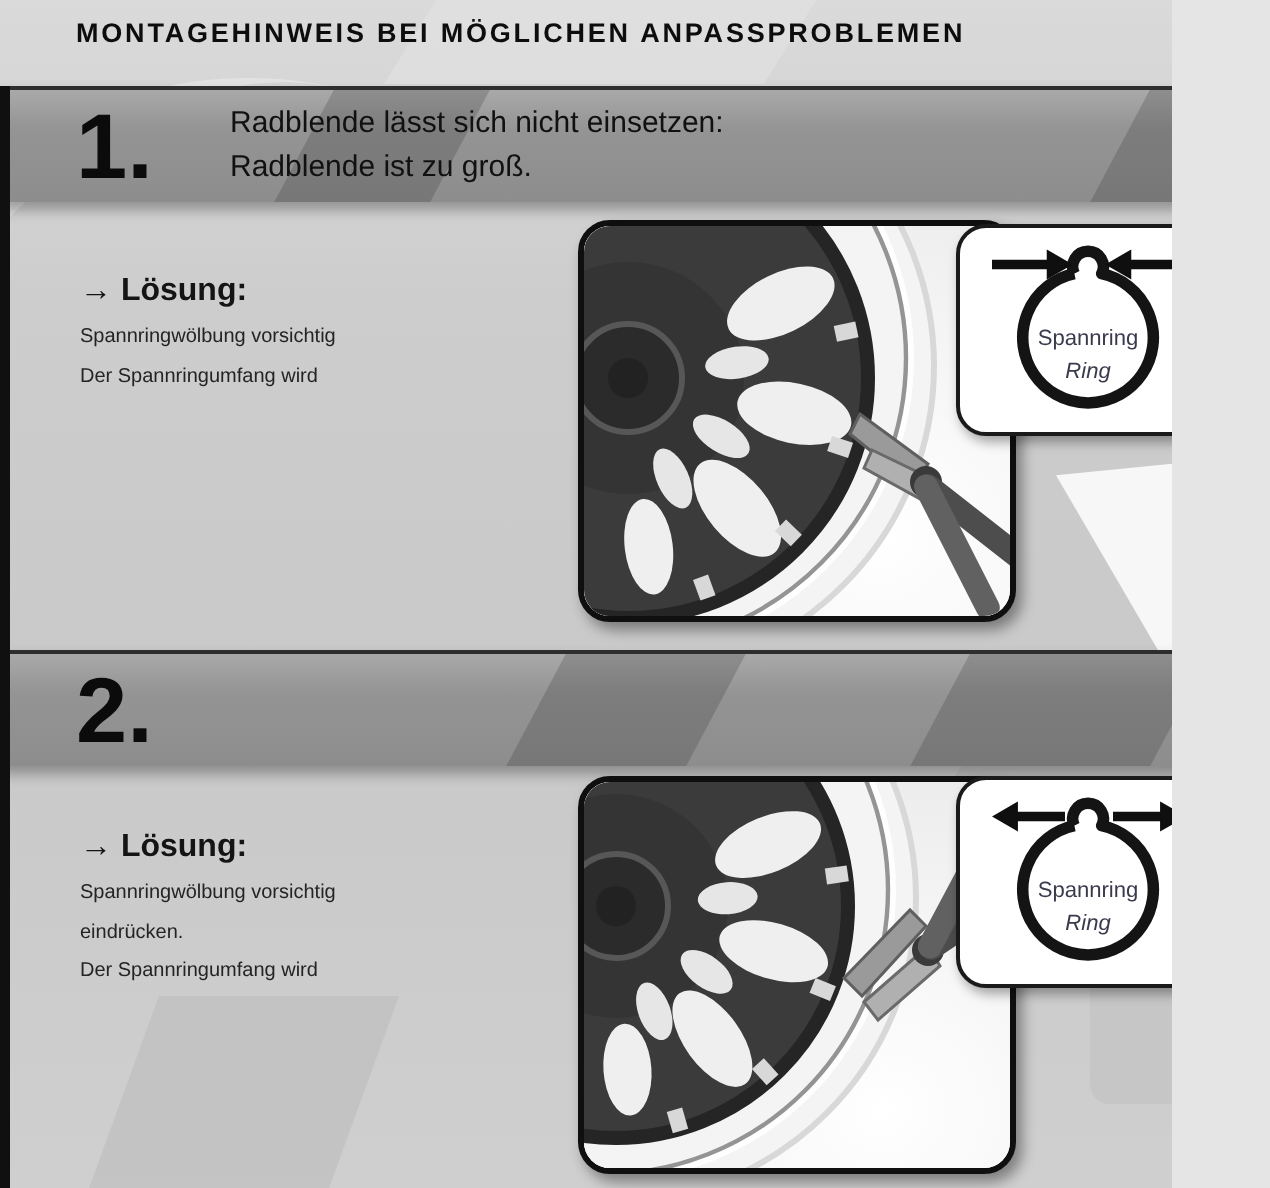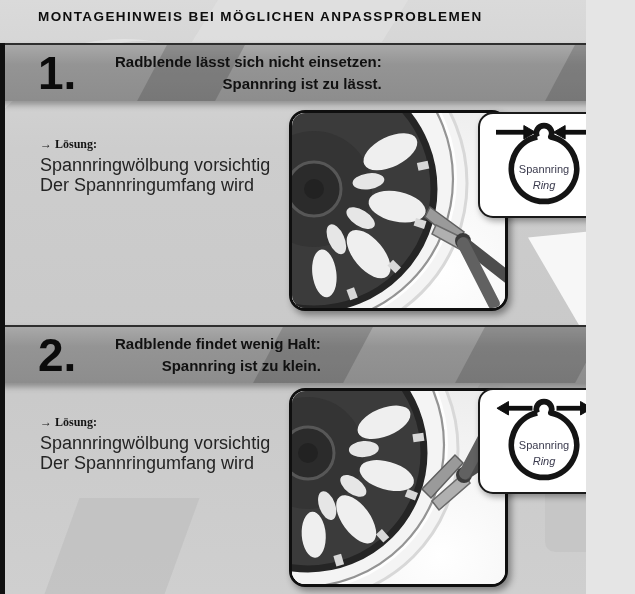--- a/index.html
+++ b/index.html
@@ -24,25 +24,25 @@
   
   .edgebar{position:absolute;left:0;top:43px;width:5px;height:551px;background:#101010;z-index:5;}
   
   .bar{position:absolute;left:0;width:635px;height:56px;z-index:3;
        background:linear-gradient(180deg,#a9a9a9 0%,#949494 35%,#8d8d8d 100%);
        border-top:2px solid #2e2e2e;box-shadow:0 4px 6px rgba(0,0,0,0.30);overflow:hidden;}
   .bar .darkwm{position:absolute;top:0;height:100%;background:rgba(35,35,35,0.20);transform:skewX(-28deg);}
   .bar .num{position:absolute;left:38px;top:50%;transform:translateY(-50%);
             font-size:46px;font-weight:bold;color:#0b0b0b;line-height:46px;}
   .bar .prob{position:absolute;left:115px;top:50%;transform:translateY(-50%);
-             font-size:15px;font-weight:bold;color:#111;line-height:22px;text-align:right;}
+             font-size:15px;font-weight:normal;color:#111;line-height:22px;}
   
   .sol{position:absolute;left:40px;width:245px;color:#242424;z-index:2;}
-  .sol .lbl{font-size:12px;font-weight:bold;color:#141414;margin-bottom:4px;font-family:Liberation Serif, serif;}
-  .sol .ln{font-size:18px;line-height:19.5px;}
+  .sol .lbl{font-size:16px;font-weight:bold;color:#141414;margin-bottom:4px;}
+  .sol .ln{font-size:10px;line-height:19.5px;}
   
   .photo{position:absolute;left:289px;width:213px;border:3px solid #0f0f0f;border-radius:16px;
          background:#fff;overflow:hidden;box-shadow:3px 4px 7px rgba(0,0,0,0.40);z-index:4;}
   .photo svg{display:block;}
   
   .inset{position:absolute;left:478px;width:128px;height:102px;background:#fff;border:2.5px solid #1a1a1a;
          border-radius:15px;box-shadow:2px 3px 6px rgba(0,0,0,0.35);z-index:6;text-align:right;}
   .inset svg{display:block;margin:0 auto;}
   .ringtext{fill:#3a3a4d;font-size:11.5px;font-family:"Liberation Sans",sans-serif;}
 </style>
@@ -63,21 +63,21 @@
   <div class="title">MONTAGEHINWEIS BEI MÖGLICHEN ANPASSPROBLEMEN</div>
 
   <div class="edgebar"></div>
 
   <div class="bar" style="top:43px;">
     <div class="darkwm" style="left:152px;width:78px;"></div>
     <div class="darkwm" style="left:560px;width:120px;"></div>
     <div class="num">1.</div>
     <div class="prob">
       <div>Radblende lässt sich nicht einsetzen:</div>
-      <div>Spannring ist zu lässt.</div>
+      <div>Radblende ist zu groß.</div>
     </div>
   </div>
 
   <div class="sol" style="top:137px;">
     <div class="lbl">→ Lösung:</div>
     <div class="ln">Spannringwölbung vorsichtig</div>
     <div class="ln">Der Spannringumfang wird</div>
   </div>
 
   <div class="photo" style="top:110px;height:195px;">
@@ -141,29 +141,26 @@
       </g>
       <text x="62" y="61" text-anchor="middle" class="ringtext">Spannring</text>
       <text x="62" y="78" text-anchor="middle" class="ringtext" font-style="italic">Ring</text>
     </svg>
   </div>
 
   <div class="bar" style="top:325px;">
     <div class="darkwm" style="left:268px;width:90px;"></div>
     <div class="darkwm" style="left:470px;width:120px;"></div>
     <div class="num">2.</div>
-    <div class="prob">
-      <div>Radblende findet wenig Halt:</div>
-      <div>Spannring ist zu klein.</div>
-    </div>
   </div>
 
   <div class="sol" style="top:415px;">
     <div class="lbl">→ Lösung:</div>
     <div class="ln">Spannringwölbung vorsichtig</div>
+    <div class="ln">eindrücken.</div>
     <div class="ln">Der Spannringumfang wird</div>
   </div>
 
   <div class="photo" style="top:388px;height:193px;">
     <svg width="213" height="193" viewBox="0 0 213 193">
       <defs>
         <radialGradient id="pg2" cx="70%" cy="85%" r="90%">
           <stop offset="0%" stop-color="#ffffff"></stop>
             <stop offset="100%" stop-color="#ececec"></stop>
         </radialGradient>

